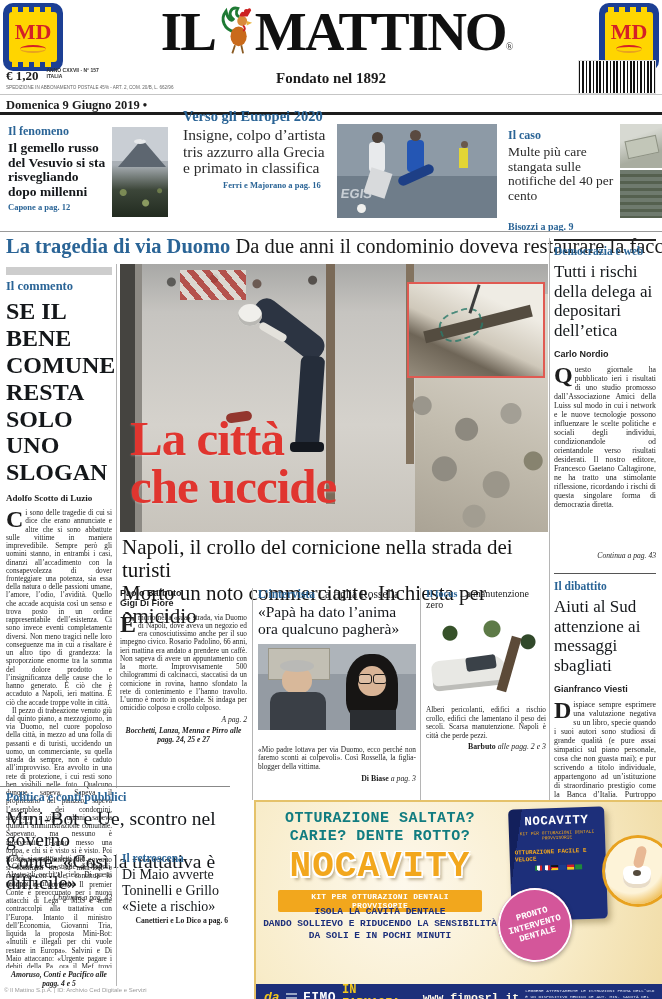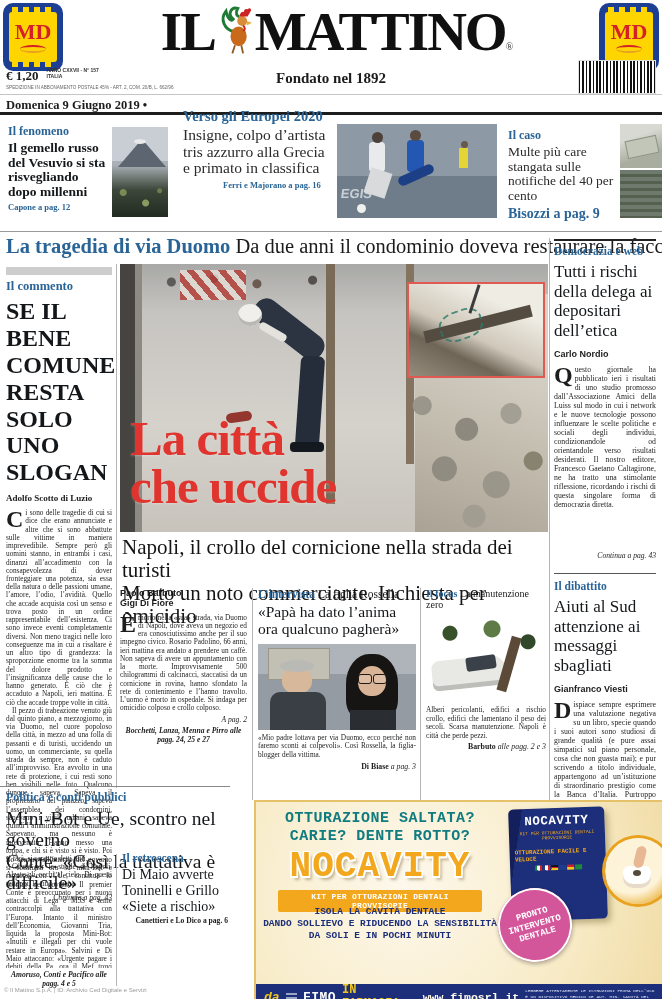--- a/index.html
+++ b/index.html
@@ -124,21 +124,21 @@
     <div class="abs" style="left:73px;top:6px;width:11px;height:11px;border-radius:50%;background:#5a4a40;"></div>
     <div class="abs" style="left:60px;top:46px;width:38px;height:10px;background:#1d3f86;transform:rotate(-24deg);border-radius:5px;"></div>
     <div class="abs" style="left:122px;top:24px;width:9px;height:20px;background:#e3d534;"></div>
     <div class="abs" style="left:124px;top:17px;width:7px;height:7px;border-radius:50%;background:#6a584a;"></div>
     <div class="abs" style="left:20px;top:80px;width:9px;height:9px;border-radius:50%;background:#f0f0ee;"></div>
   </div>
 
   <div class="abs" style="left:508px;top:128px;width:108px;">
     <div class="kicker" style="font-size:12px;">Il caso</div>
     <div class="hl" style="font-size:13.5px;margin-top:2px;font-weight:normal;color:#2b2b2b;">Multe più care stangata sulle notifiche del 40 per cento</div>
-    <div class="kicker" style="font-size:14px;margin-top:3px;">Bisozzi a pag. 9</div>
+    <div class="kicker" style="font-size:10px;margin-top:18px;">Bisozzi a pag. 9</div>
   </div>
   <div class="ph" style="left:620px;top:124px;width:42px;height:44px;background:linear-gradient(160deg,#d7d9d2 30%,#a9ada0 70%);">
     <div class="abs" style="left:6px;top:14px;width:30px;height:16px;background:#c2c6b8;transform:rotate(-12deg);border:1px solid #8d9183;"></div>
   </div>
   <div class="ph" style="left:620px;top:170px;width:42px;height:48px;background:repeating-linear-gradient(180deg,#6f7a6e 0 4px,#55604f 4px 7px);"></div>
   <div class="hline" style="left:0;right:0;top:231px;background:#9a9a9a;"></div>
 
   <div class="abs" style="left:6px;top:236px;width:540px;font-size:20.5px;line-height:1.05;white-space:nowrap;">
     <span class="kicker">La tragedia di via Duomo</span>
     <span style="color:#1b1b1b;">Da due anni il condominio doveva restaurare la facciata</span>
@@ -208,21 +208,21 @@
       <div class="abs" style="left:10px;top:4px;width:60px;height:30px;background:#c2bfb4;border:1px solid #9a9789;"></div>
       <div class="abs" style="left:24px;top:22px;width:30px;height:28px;border-radius:50% 50% 45% 45%;background:#d8b89a;"></div>
       <div class="abs" style="left:22px;top:16px;width:34px;height:12px;border-radius:50%;background:#b9b9b6;"></div>
       <div class="abs" style="left:12px;top:48px;width:56px;height:38px;border-radius:10px 10px 0 0;background:#3a3f46;"></div>
       <div class="abs" style="left:88px;top:10px;width:52px;height:66px;border-radius:45% 45% 30% 30%;background:#171514;"></div>
       <div class="abs" style="left:100px;top:22px;width:28px;height:30px;border-radius:50% 50% 45% 45%;background:#d9b496;"></div>
       <div class="abs" style="left:100px;top:30px;width:12px;height:8px;border:1.5px solid #1d1a18;border-radius:3px;background:rgba(255,255,255,.15);"></div>
       <div class="abs" style="left:115px;top:30px;width:12px;height:8px;border:1.5px solid #1d1a18;border-radius:3px;background:rgba(255,255,255,.15);"></div>
       <div class="abs" style="left:92px;top:66px;width:46px;height:20px;background:#2a2d31;"></div>
     </div>
-    <div class="capt" style="margin-top:4px;">«Mio padre lottava per via Duomo, ecco perché non faremo sconti ai colpevoli». Così Rossella, la figlia-blogger della vittima.</div>
+    <div class="capt" style="margin-top:16px;">«Mio padre lottava per via Duomo, ecco perché non faremo sconti ai colpevoli». Così Rossella, la figlia-blogger della vittima.</div>
     <div class="refline" style="margin-top:2px;"><b>Di Biase</b> <i>a pag. 3</i></div>
   </div>
   <div class="vline" style="left:420px;top:588px;height:212px;"></div>
 
   <div class="abs" style="left:426px;top:588px;width:120px;">
     <div style="font-size:10px;">
       <span class="kicker">Il focus</span>
       <span style="color:#1b1b1b;">La manutenzione zero</span>
     </div>
     <div class="ph" style="position:relative;width:120px;height:86px;margin-top:6px;background:linear-gradient(180deg,#4e6b3d 0 45%,#77816d 45% 70%,#8e8e8a 70% 100%);background-image:radial-gradient(circle at 20% 20%,#37522a 0 7px,transparent 8px),radial-gradient(circle at 55% 15%,#5d7a47 0 8px,transparent 9px),radial-gradient(circle at 85% 30%,#31492a 0 7px,transparent 8px);">

